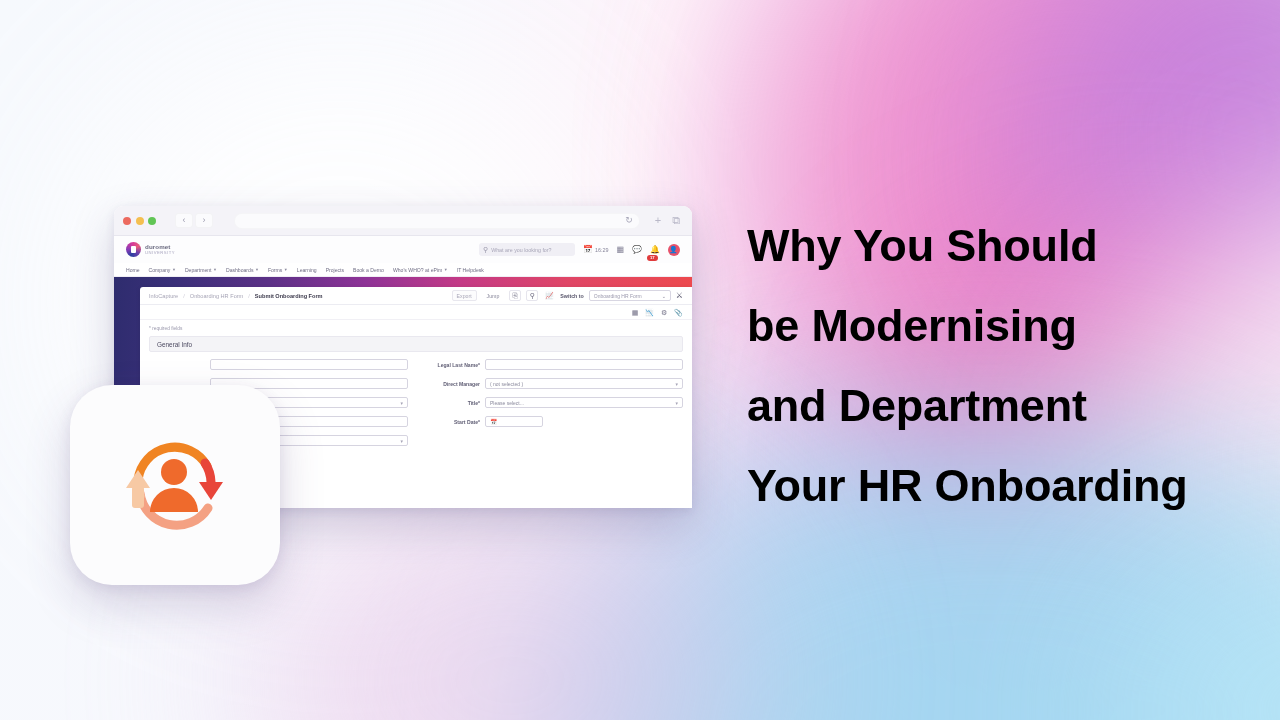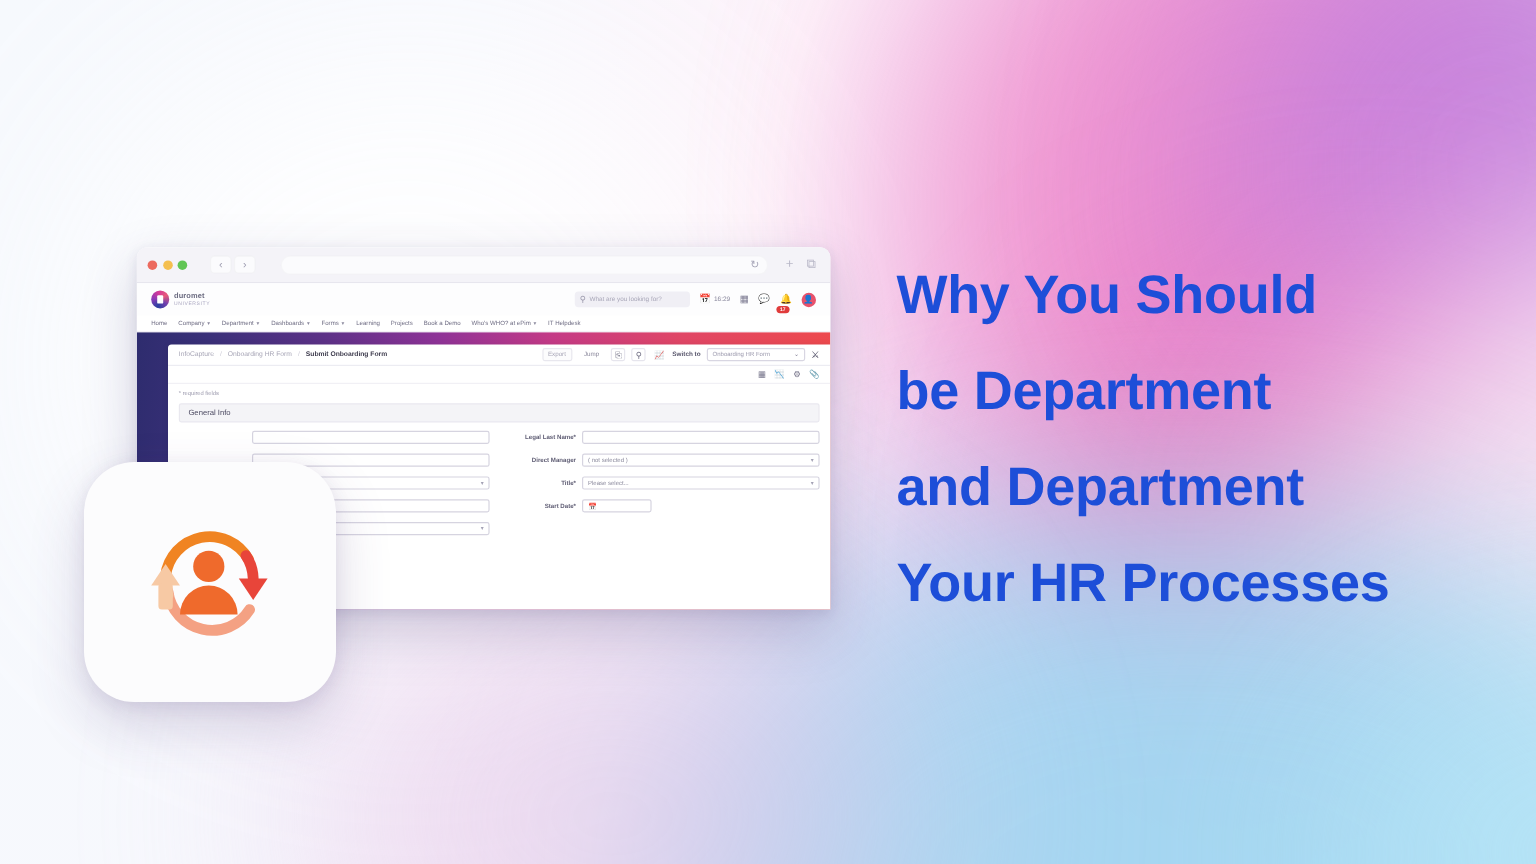--- a/index.html
+++ b/index.html
@@ -185,21 +185,21 @@
     position: absolute; left: 70px; top: 385px; width: 210px; height: 200px;
     background: #fcfcfd; border-radius: 42px;
     box-shadow: 0 20px 46px rgba(80,60,120,.20), 0 4px 14px rgba(80,60,120,.10);
     display: flex; align-items: center; justify-content: center;
   }
 
   
   .headline {
     position: absolute; left: 747px; top: 206px; width: 500px;
     font-size: 45px; font-weight: 600; line-height: 1.78;
-    color: #1d4ed8; letter-spacing: -0.2px;
+    color: #000000; letter-spacing: -0.2px;
   }
   .headline div { white-space: nowrap; }
 </style>
 </head>
 <body>
 
 <div class="bg">
   <div class="bg-base"></div>
   <div class="blob blob-white2"></div>
   <div class="blob blob-pink"></div>
@@ -408,16 +408,16 @@
     <polygon points="21,68 45,68 33,50" fill="#f7c9a4"></polygon>
     <rect x="27" y="66" width="12" height="22" rx="3" fill="#f7c9a4"></rect>
 
     <circle cx="69" cy="52" r="13" fill="#ef6a2c"></circle>
     <path d="M45 92 a24 24 0 0 1 48 0 z" fill="#ef6a2c"></path>
   </svg>
 </div>
 
 <div class="headline">
   <div>Why You Should</div>
-  <div>be Department</div>
+  <div>be Modernising</div>
   <div>and Department</div>
-  <div>Your HR Processes</div>
+  <div>Your HR Onboarding</div>
 </div>
 
 </body></html>

